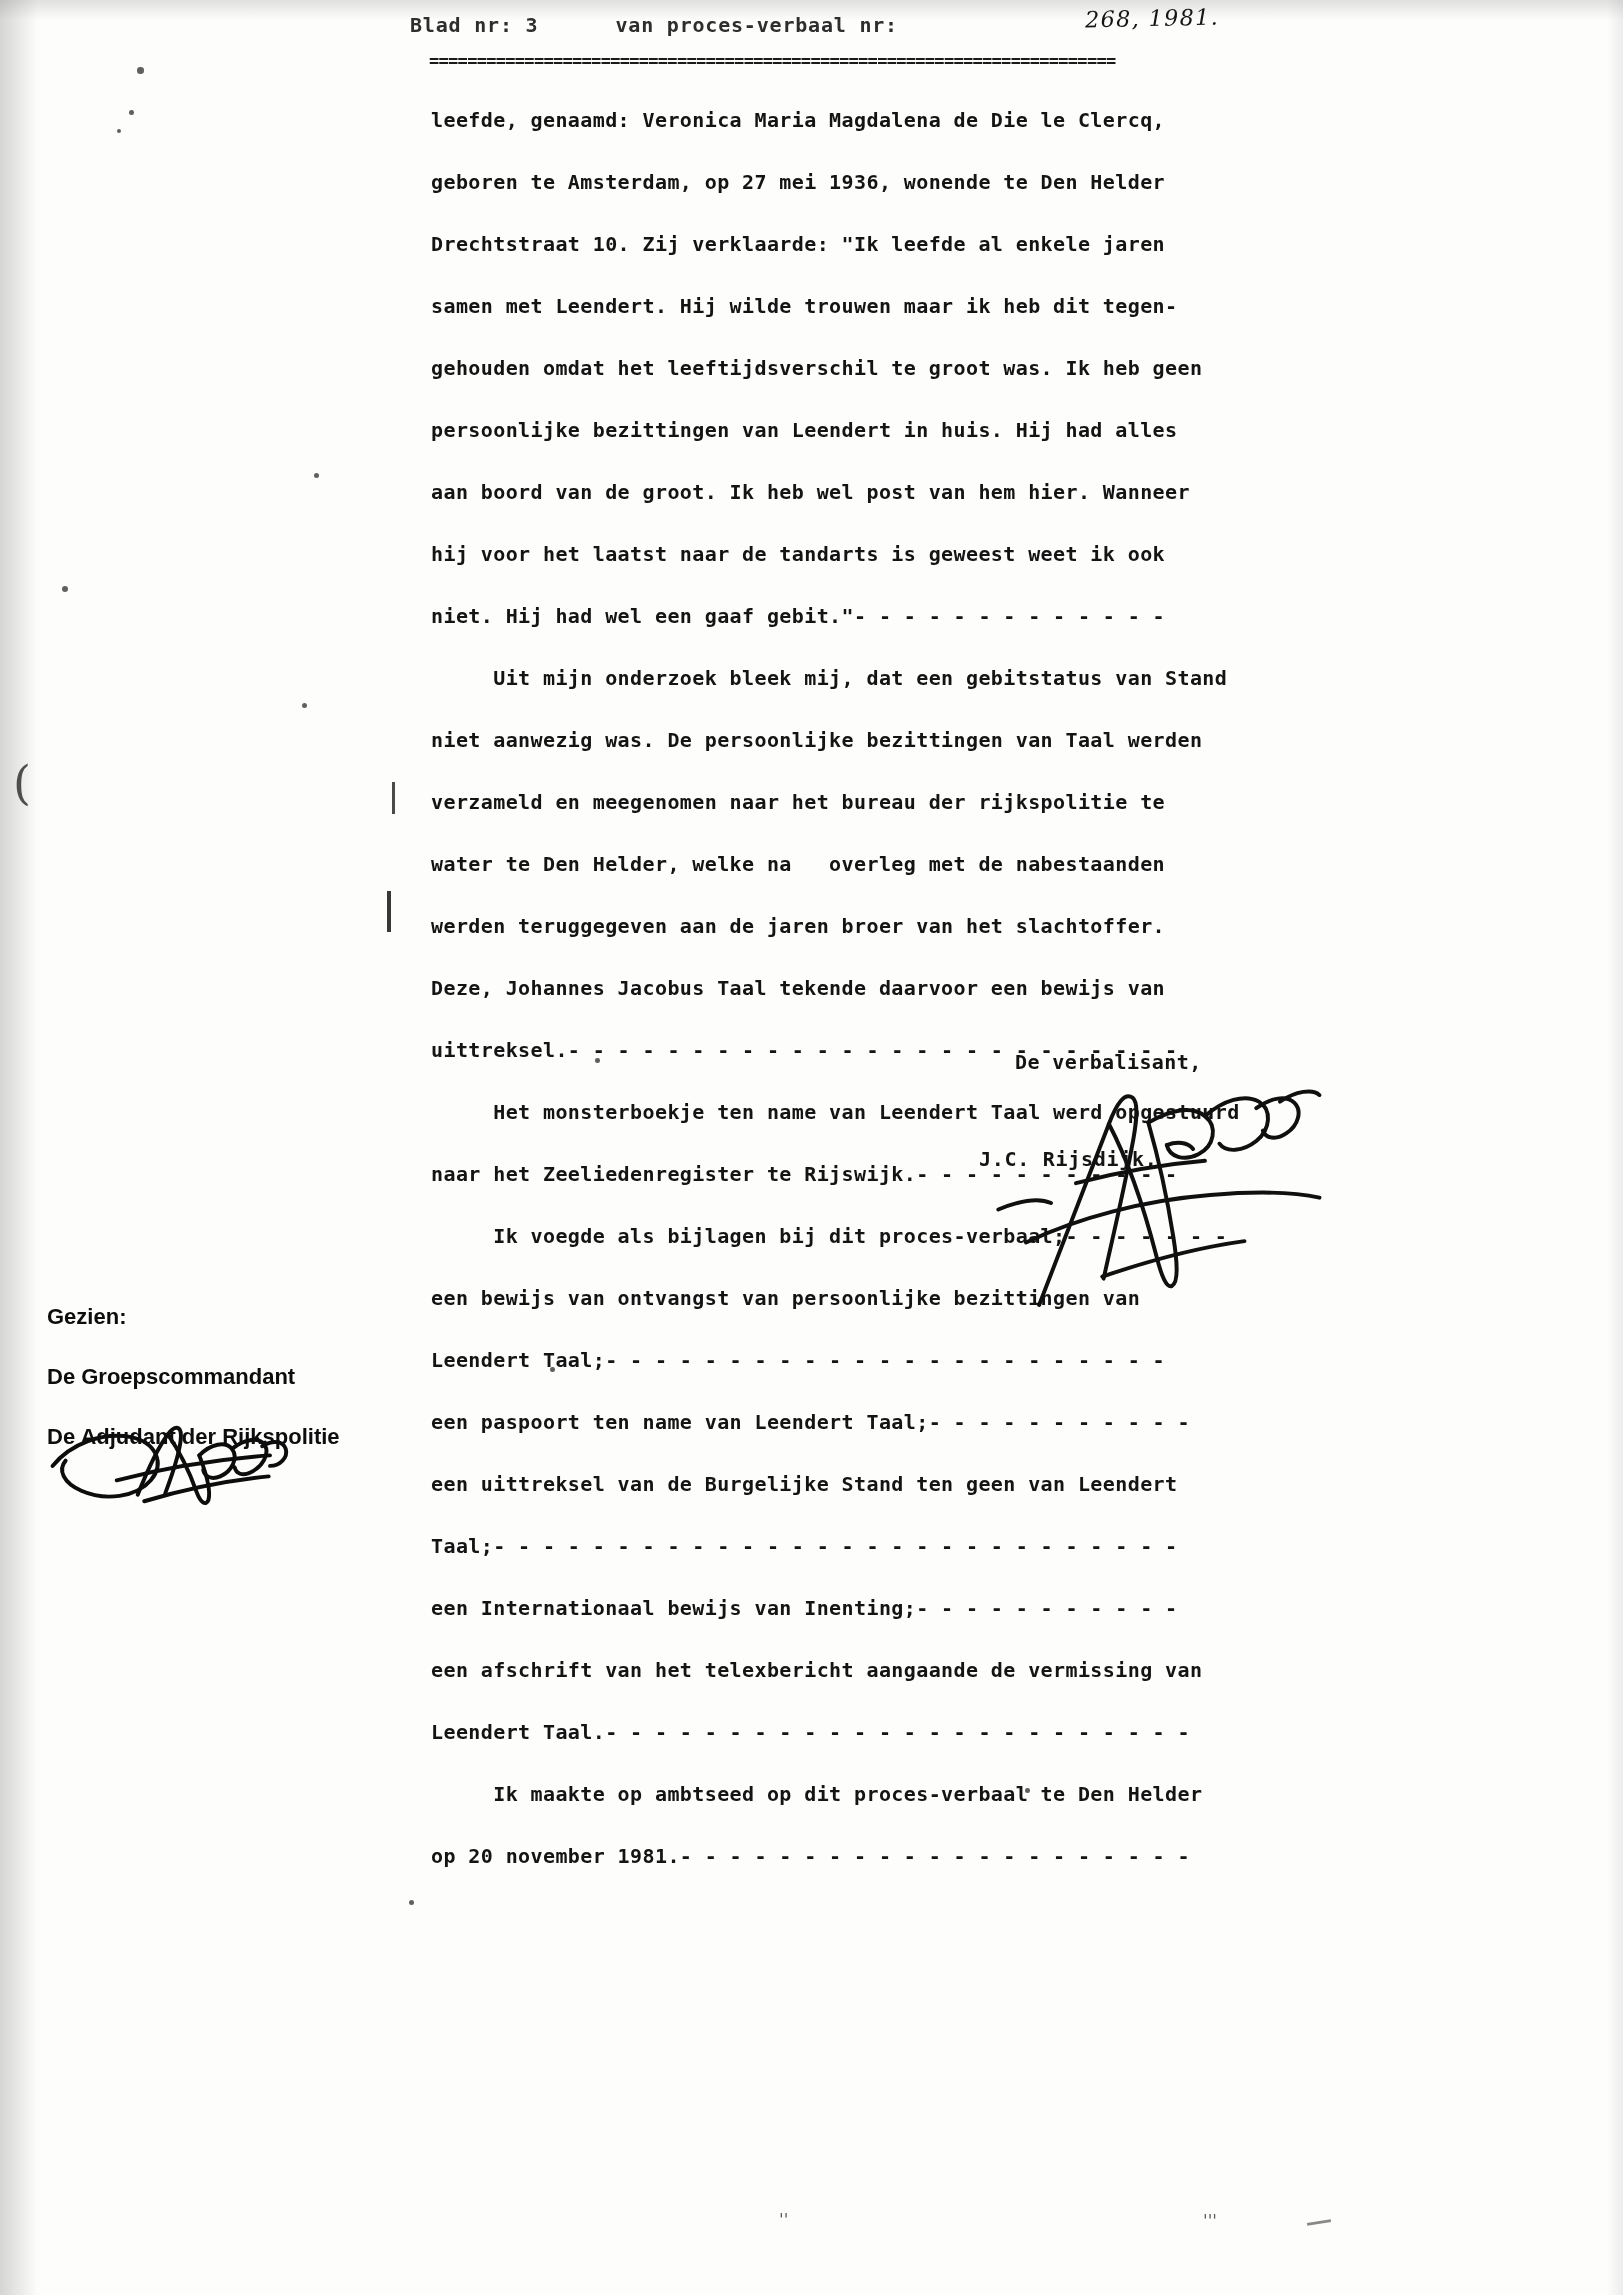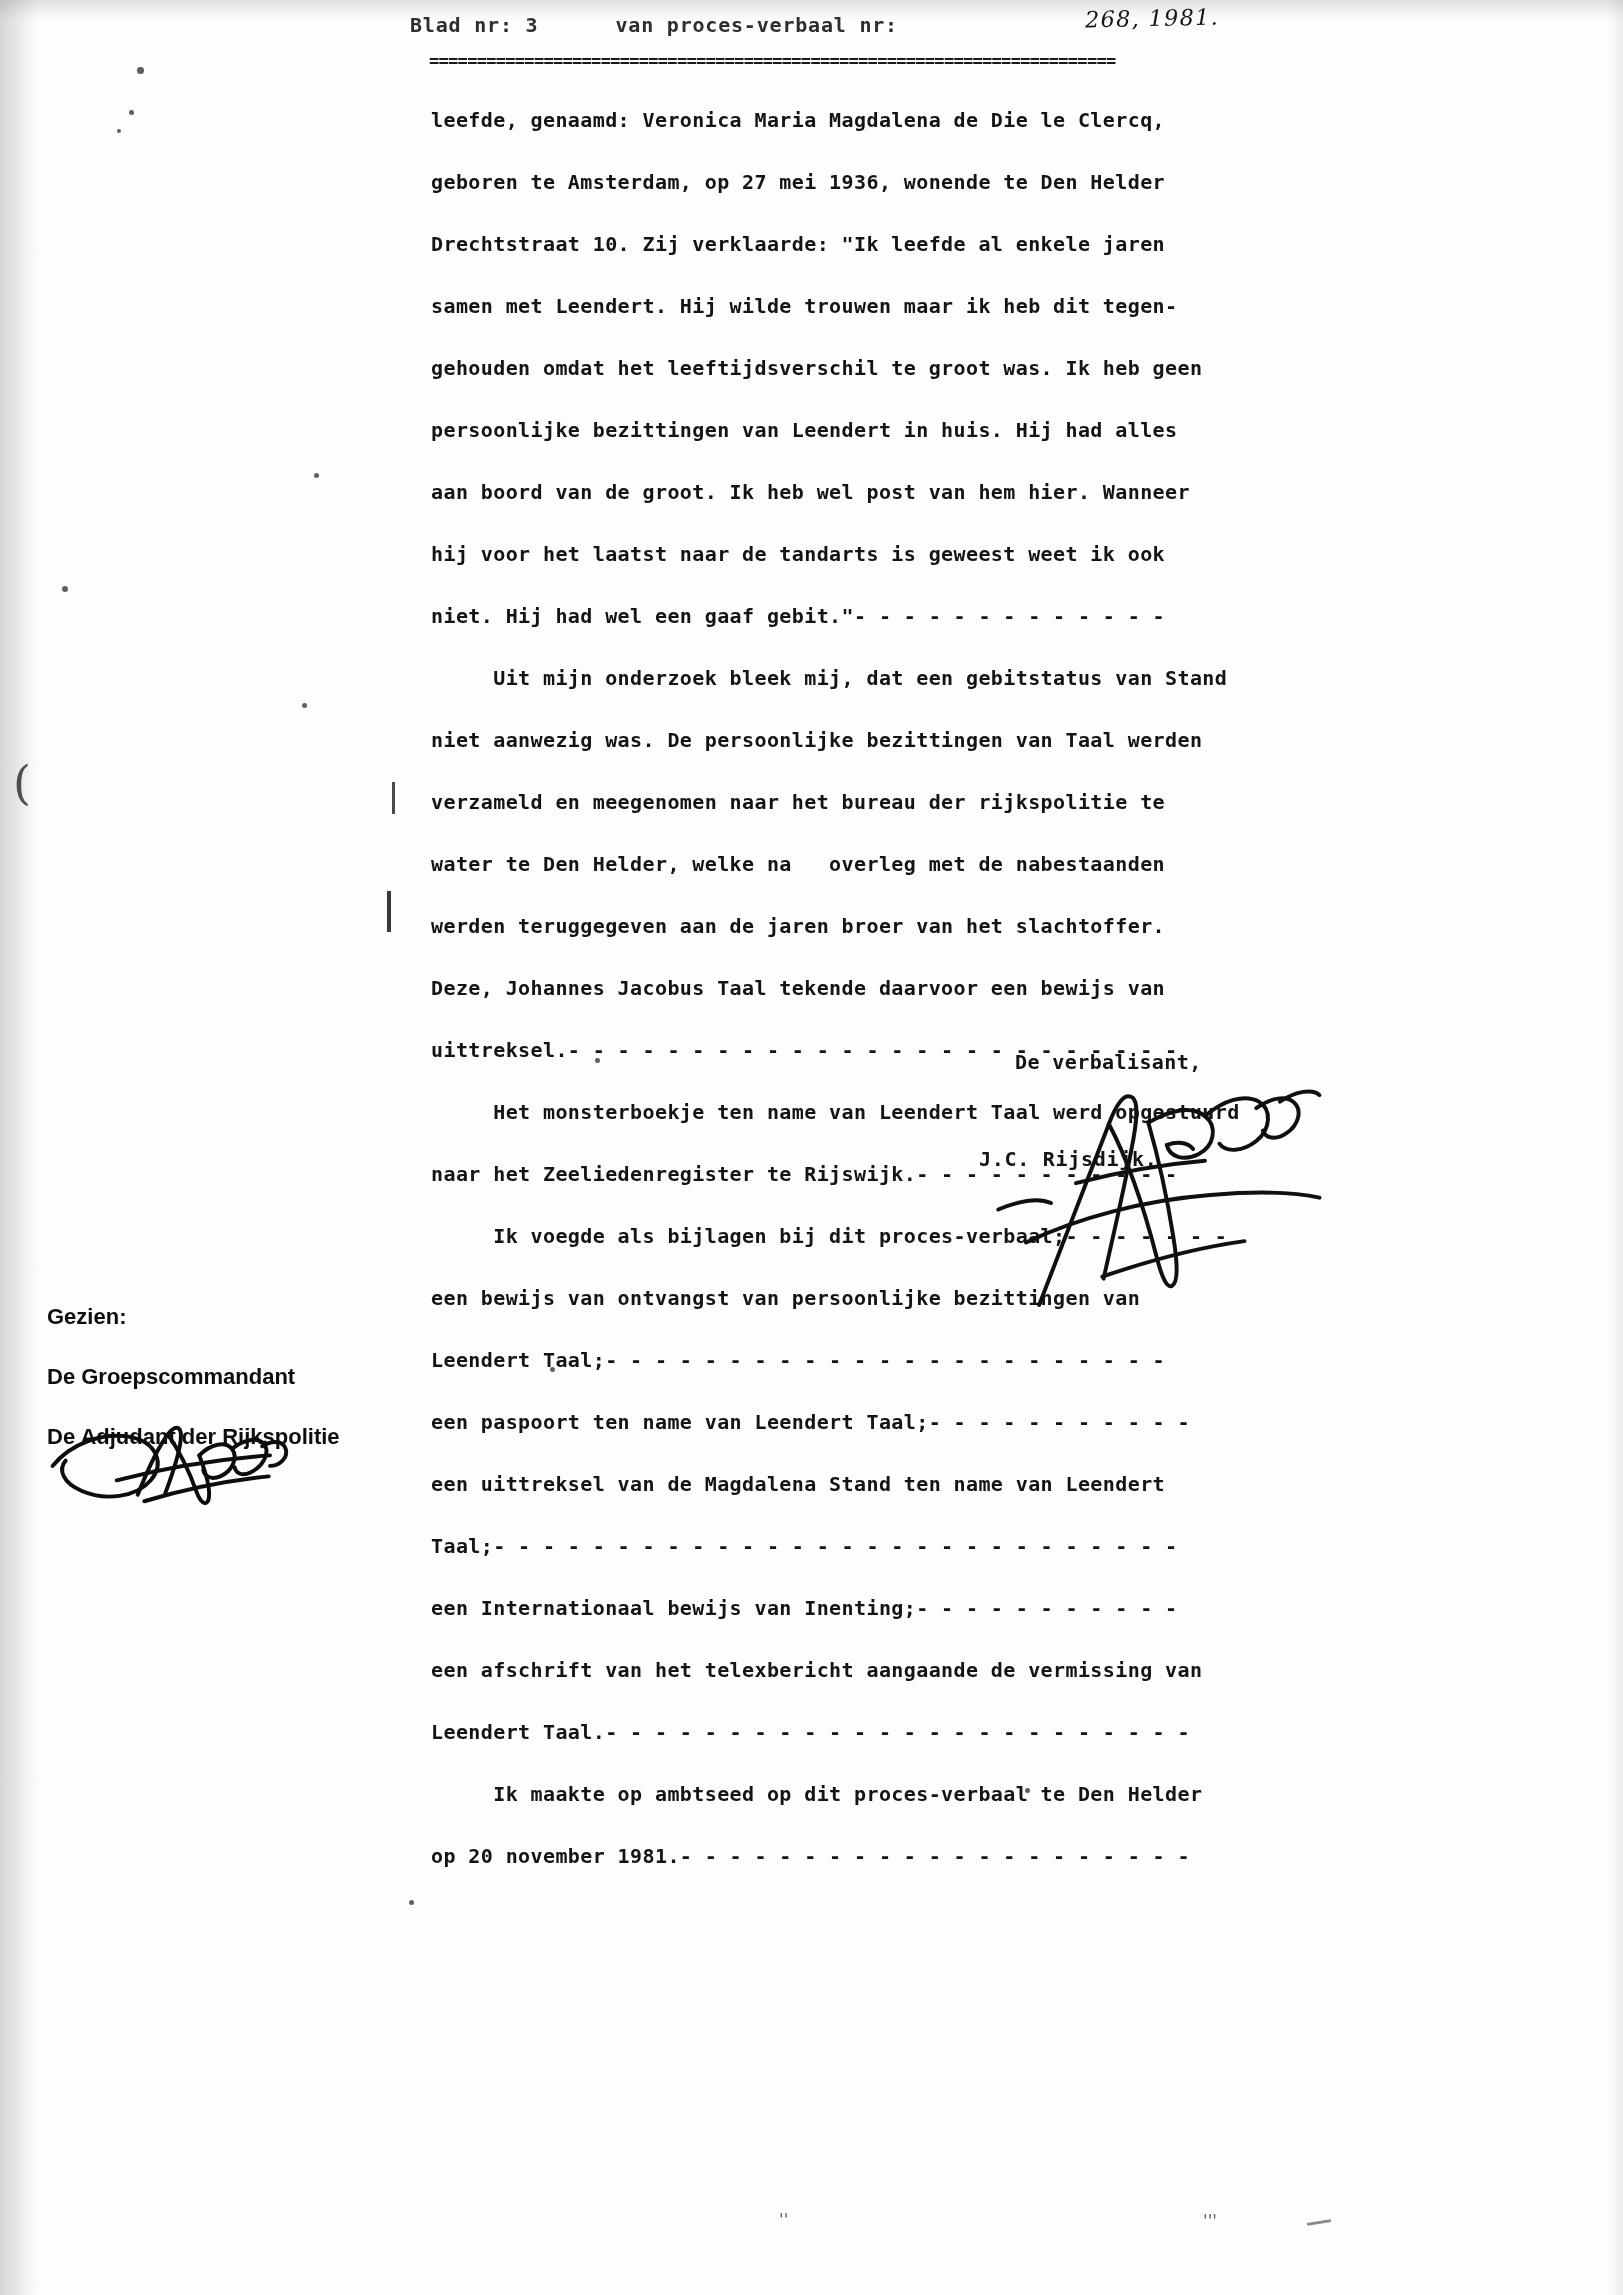--- a/index.html
+++ b/index.html
@@ -253,21 +253,21 @@
 <span>naar het Zeeliedenregister te Rijswijk.- - - - - - - - - - -</span>
 
 <span>     Ik voegde als bijlagen bij dit proces-verbaal;- - - - - - -</span>
 
 <span>een bewijs van ontvangst van persoonlijke bezittingen van</span>
 
 <span>Leendert Taal;- - - - - - - - - - - - - - - - - - - - - - -</span>
 
 <span>een paspoort ten name van Leendert Taal;- - - - - - - - - - -</span>
 
-<span>een uittreksel van de Magdalena Stand ten name van Leendert</span>
+<span>een uittreksel van de Burgelijke Stand ten geen van Leendert</span>
 
 <span>Taal;- - - - - - - - - - - - - - - - - - - - - - - - - - - -</span>
 
 <span>een Internationaal bewijs van Inenting;- - - - - - - - - - -</span>
 
 <span>een afschrift van het telexbericht aangaande de vermissing van</span>
 
 <span>Leendert Taal.- - - - - - - - - - - - - - - - - - - - - - - -</span>
 
 <span>     Ik maakte op ambtseed op dit proces-verbaal te Den Helder</span>

